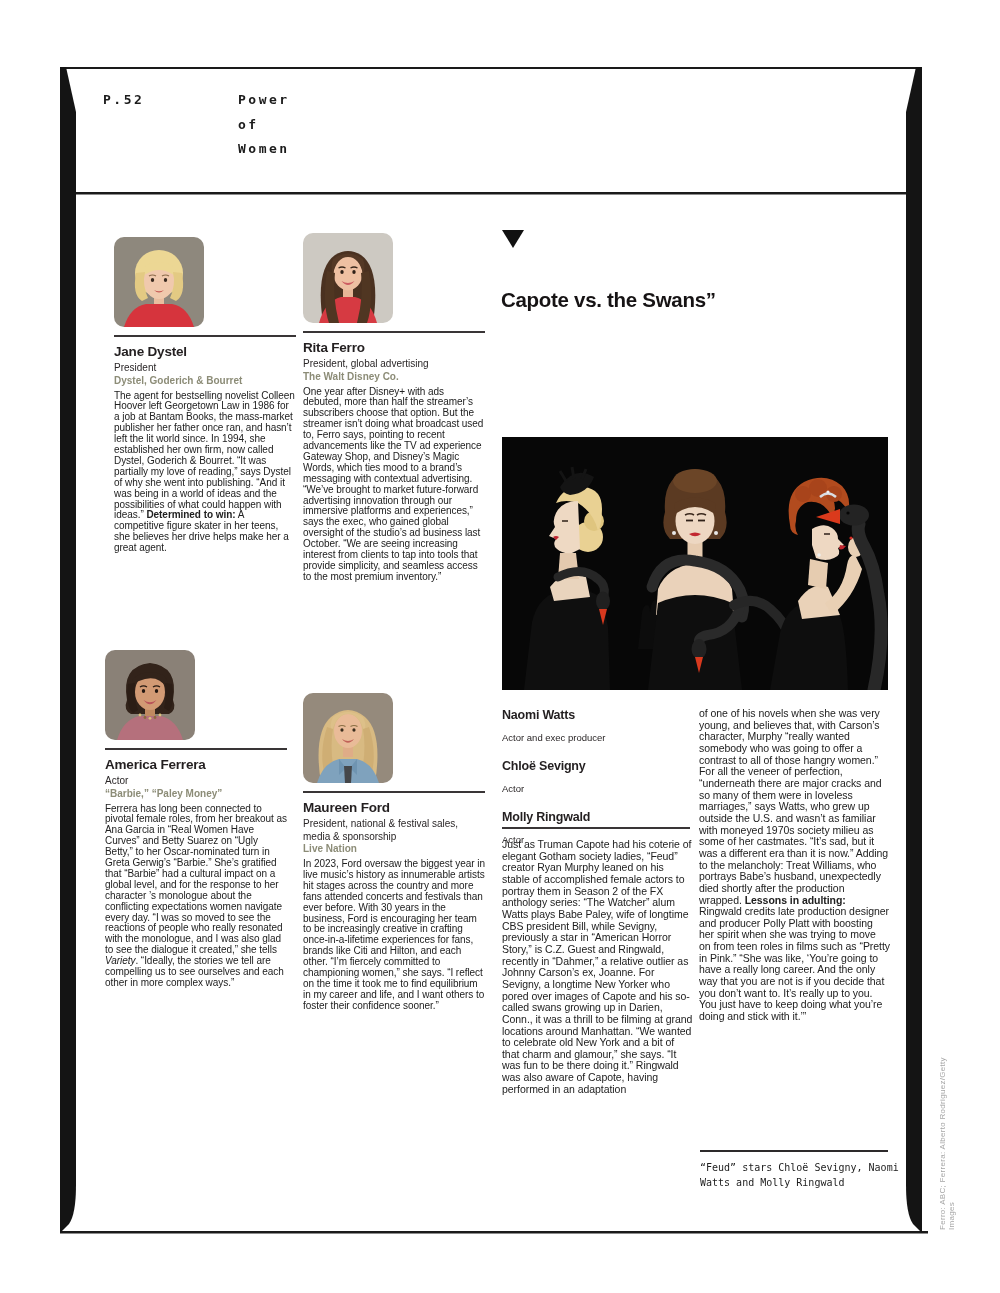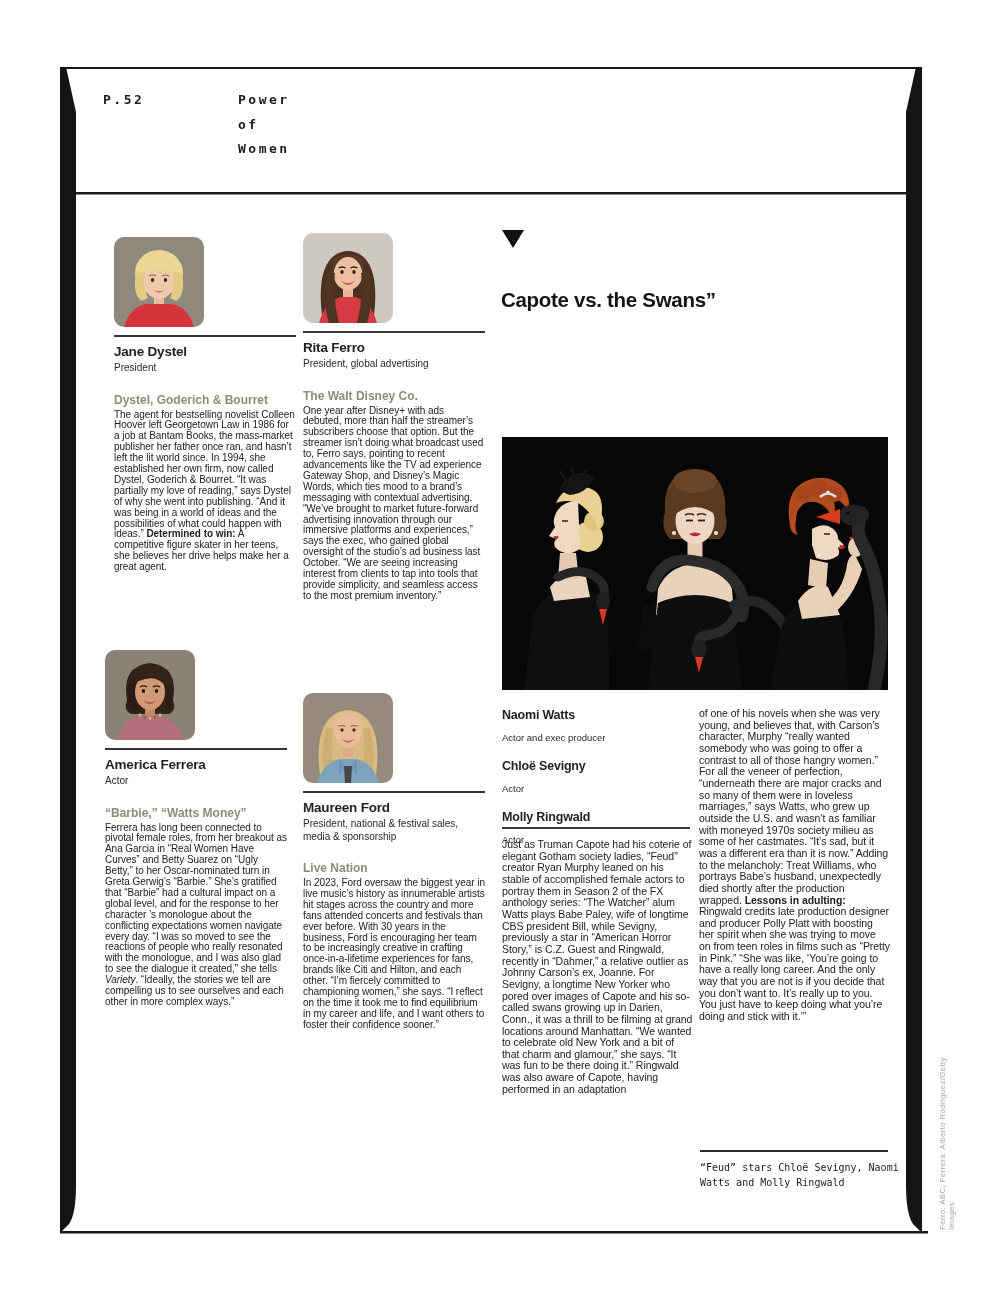--- a/index.html
+++ b/index.html
@@ -14,21 +14,21 @@
   .mast.pnum{left:103px;}
   .mast.ptitle{left:238px;}
   .mast.pissue{left:373px;}
   
   .card{position:absolute;width:182px;}
   .photo{width:90px;height:90px;border-radius:10px;overflow:hidden;display:block;}
   .photo svg{display:block;}
   .card .rule{height:2px;background:#393536;margin-top:8px;}
   .pname{font-size:13.5px;font-weight:bold;letter-spacing:-0.2px;margin-top:7px;}
   .prole{font-size:10px;line-height:12.5px;margin-top:3px;color:#2a2627;}
-  .pcompany{font-size:12px;line-height:12px;margin-top:19px;color:#8c8c77;font-weight:bold;}
+  .pcompany{font-size:10px;line-height:12px;margin-top:0;color:#8c8c77;font-weight:bold;}
   .pbio{font-size:10px;line-height:10.9px;margin-top:4px;letter-spacing:-0.05px;color:#212121;}
   .pbio b{letter-spacing:-0.05px;}
   
   .marker{position:absolute;left:502px;top:230px;width:0;height:0;
           border-left:11px solid transparent;border-right:11px solid transparent;border-top:18px solid #111;}
   .headline{position:absolute;left:501px;top:261px;width:330px;
             font-size:20.5px;line-height:26px;font-weight:bold;letter-spacing:-0.3px;color:#161314;}
   .feud-photo{position:absolute;left:502px;top:437px;width:386px;height:253px;overflow:hidden;}
   .castlist{position:absolute;left:502px;top:708px;width:188px;}
   .cast-entry{margin-bottom:16px;}
@@ -130,21 +130,21 @@
         <circle cx="35" cy="65" r="1.4" fill="#d9c07a"></circle>
           <circle cx="40" cy="67.5" r="1.4" fill="#8a6a3c"></circle>
         <circle cx="45" cy="68.3" r="1.4" fill="#d9c07a"></circle>
           <circle cx="50" cy="67.5" r="1.4" fill="#8a6a3c"></circle>
         <circle cx="55" cy="65" r="1.4" fill="#d9c07a"></circle>
       </svg>
     </span>
     <div class="rule"></div>
     <div class="pname">America Ferrera</div>
     <div class="prole">Actor</div>
-    <div class="pcompany">“Barbie,” “Watts Money”</div>
+    <div class="pcompany">“Barbie,” “Paley Money”</div>
     <div class="pbio"><span>Ferrera has long been connected to pivotal female roles, from her breakout as Ana Garcia in “Real Women Have Curves” and Betty Suarez on “Ugly Betty,” to her Oscar-nominated turn in Greta Gerwig’s “Barbie.” She’s gratified that “Barbie” had a cultural impact on a global level, and for the response to her character ’s monologue about the conflicting expectations women navigate every day. “I was so moved to see the reactions of people who really resonated with the monologue, and I was also glad to see the dialogue it created,” she tells </span><i>Variety</i><span>. “Ideally, the stories we tell are compelling us to see ourselves and each other in more complex ways.”</span></div>
   </div>
 
   <div class="card" style="left:303px;top:693px;">
     <span class="photo">
       <svg width="90" height="90" viewBox="0 0 90 90">
         <rect width="90" height="90" fill="#958a7c"></rect>
         <path d="M18,90 Q10,40 28,24 Q45,10 62,24 Q80,40 72,90 Z" fill="#d8ba82"></path>
         <rect x="40" y="52" width="10" height="12" fill="#dfac87"></rect>
         <ellipse cx="45" cy="38" rx="14" ry="17" fill="#e9bb98"></ellipse>

